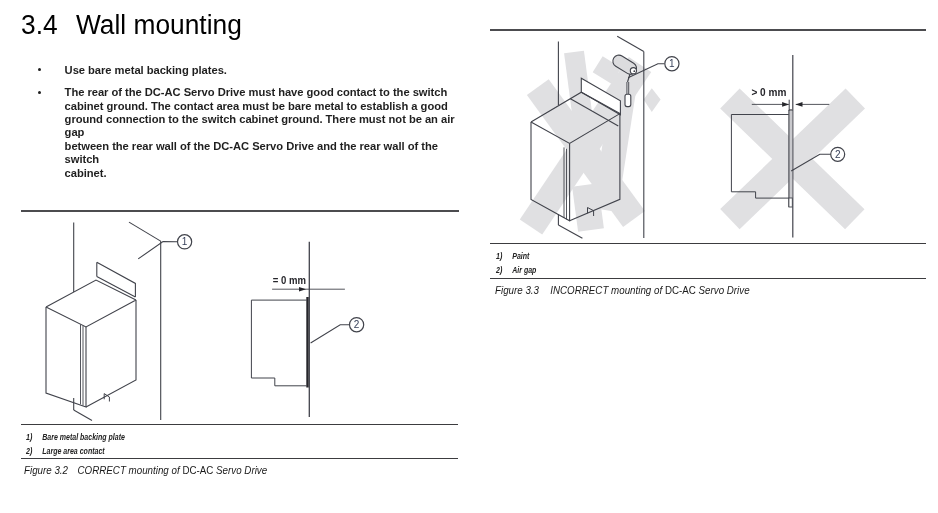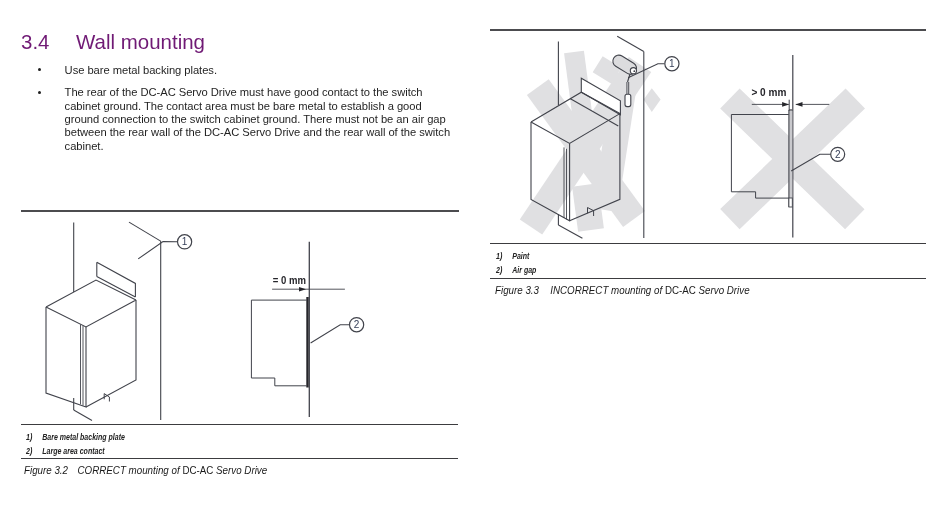--- a/index.html
+++ b/index.html
@@ -1,21 +1,21 @@
 <!DOCTYPE html>
 <html><head>
 <meta charset="utf-8">
 <style>
   html,body{margin:0;padding:0;}
   body{width:938px;height:513px;position:relative;background:#ffffff;
        font-family:"Liberation Sans", sans-serif;overflow:hidden;}
   .abs{position:absolute;}
-  .h1{left:21px;top:31px;font-size:21px;line-height:21px;color:#701a75;transform:scaleX(0.975);transform-origin:0 0;white-space:nowrap;}
+  .h1{left:21px;top:15px;font-size:27px;line-height:21px;color:#000000;transform:scaleX(0.975);transform-origin:0 0;white-space:nowrap;}
   .h1 .t2{position:absolute;left:56.4px;top:0;white-space:nowrap;}
-  .body{left:64.6px;top:63.6px;width:394px;font-size:11.2px;line-height:13.4px;color:#1f1f1f;letter-spacing:-0.04px;}
+  .body{left:64.6px;top:63.6px;width:394px;font-size:11.2px;line-height:13.4px;color:#1f1f1f;letter-spacing:-0.04px;font-weight:bold;}
   .li{position:relative;}
   .li:before{content:"";position:absolute;left:-27px;top:4.9px;width:3px;height:3px;
              border-radius:50%;background:#1f1f1f;}
   .rule2{height:2px;background:#4c4c4f;}
   .rule1{height:1px;background:#3c3c3f;}
   .rule15{height:1.4px;background:#3c3c3f;}
   .leg{font-size:9px;font-style:italic;font-weight:bold;color:#222;transform:scaleX(0.78);transform-origin:0 50%;white-space:nowrap;}
   .leg .lt{position:absolute;left:20.8px;top:0;}
   .cap{font-size:11.5px;font-style:italic;color:#1a1a1a;transform:scaleX(0.85);transform-origin:0 0;white-space:nowrap;}
   .cap .up{font-style:normal;}

